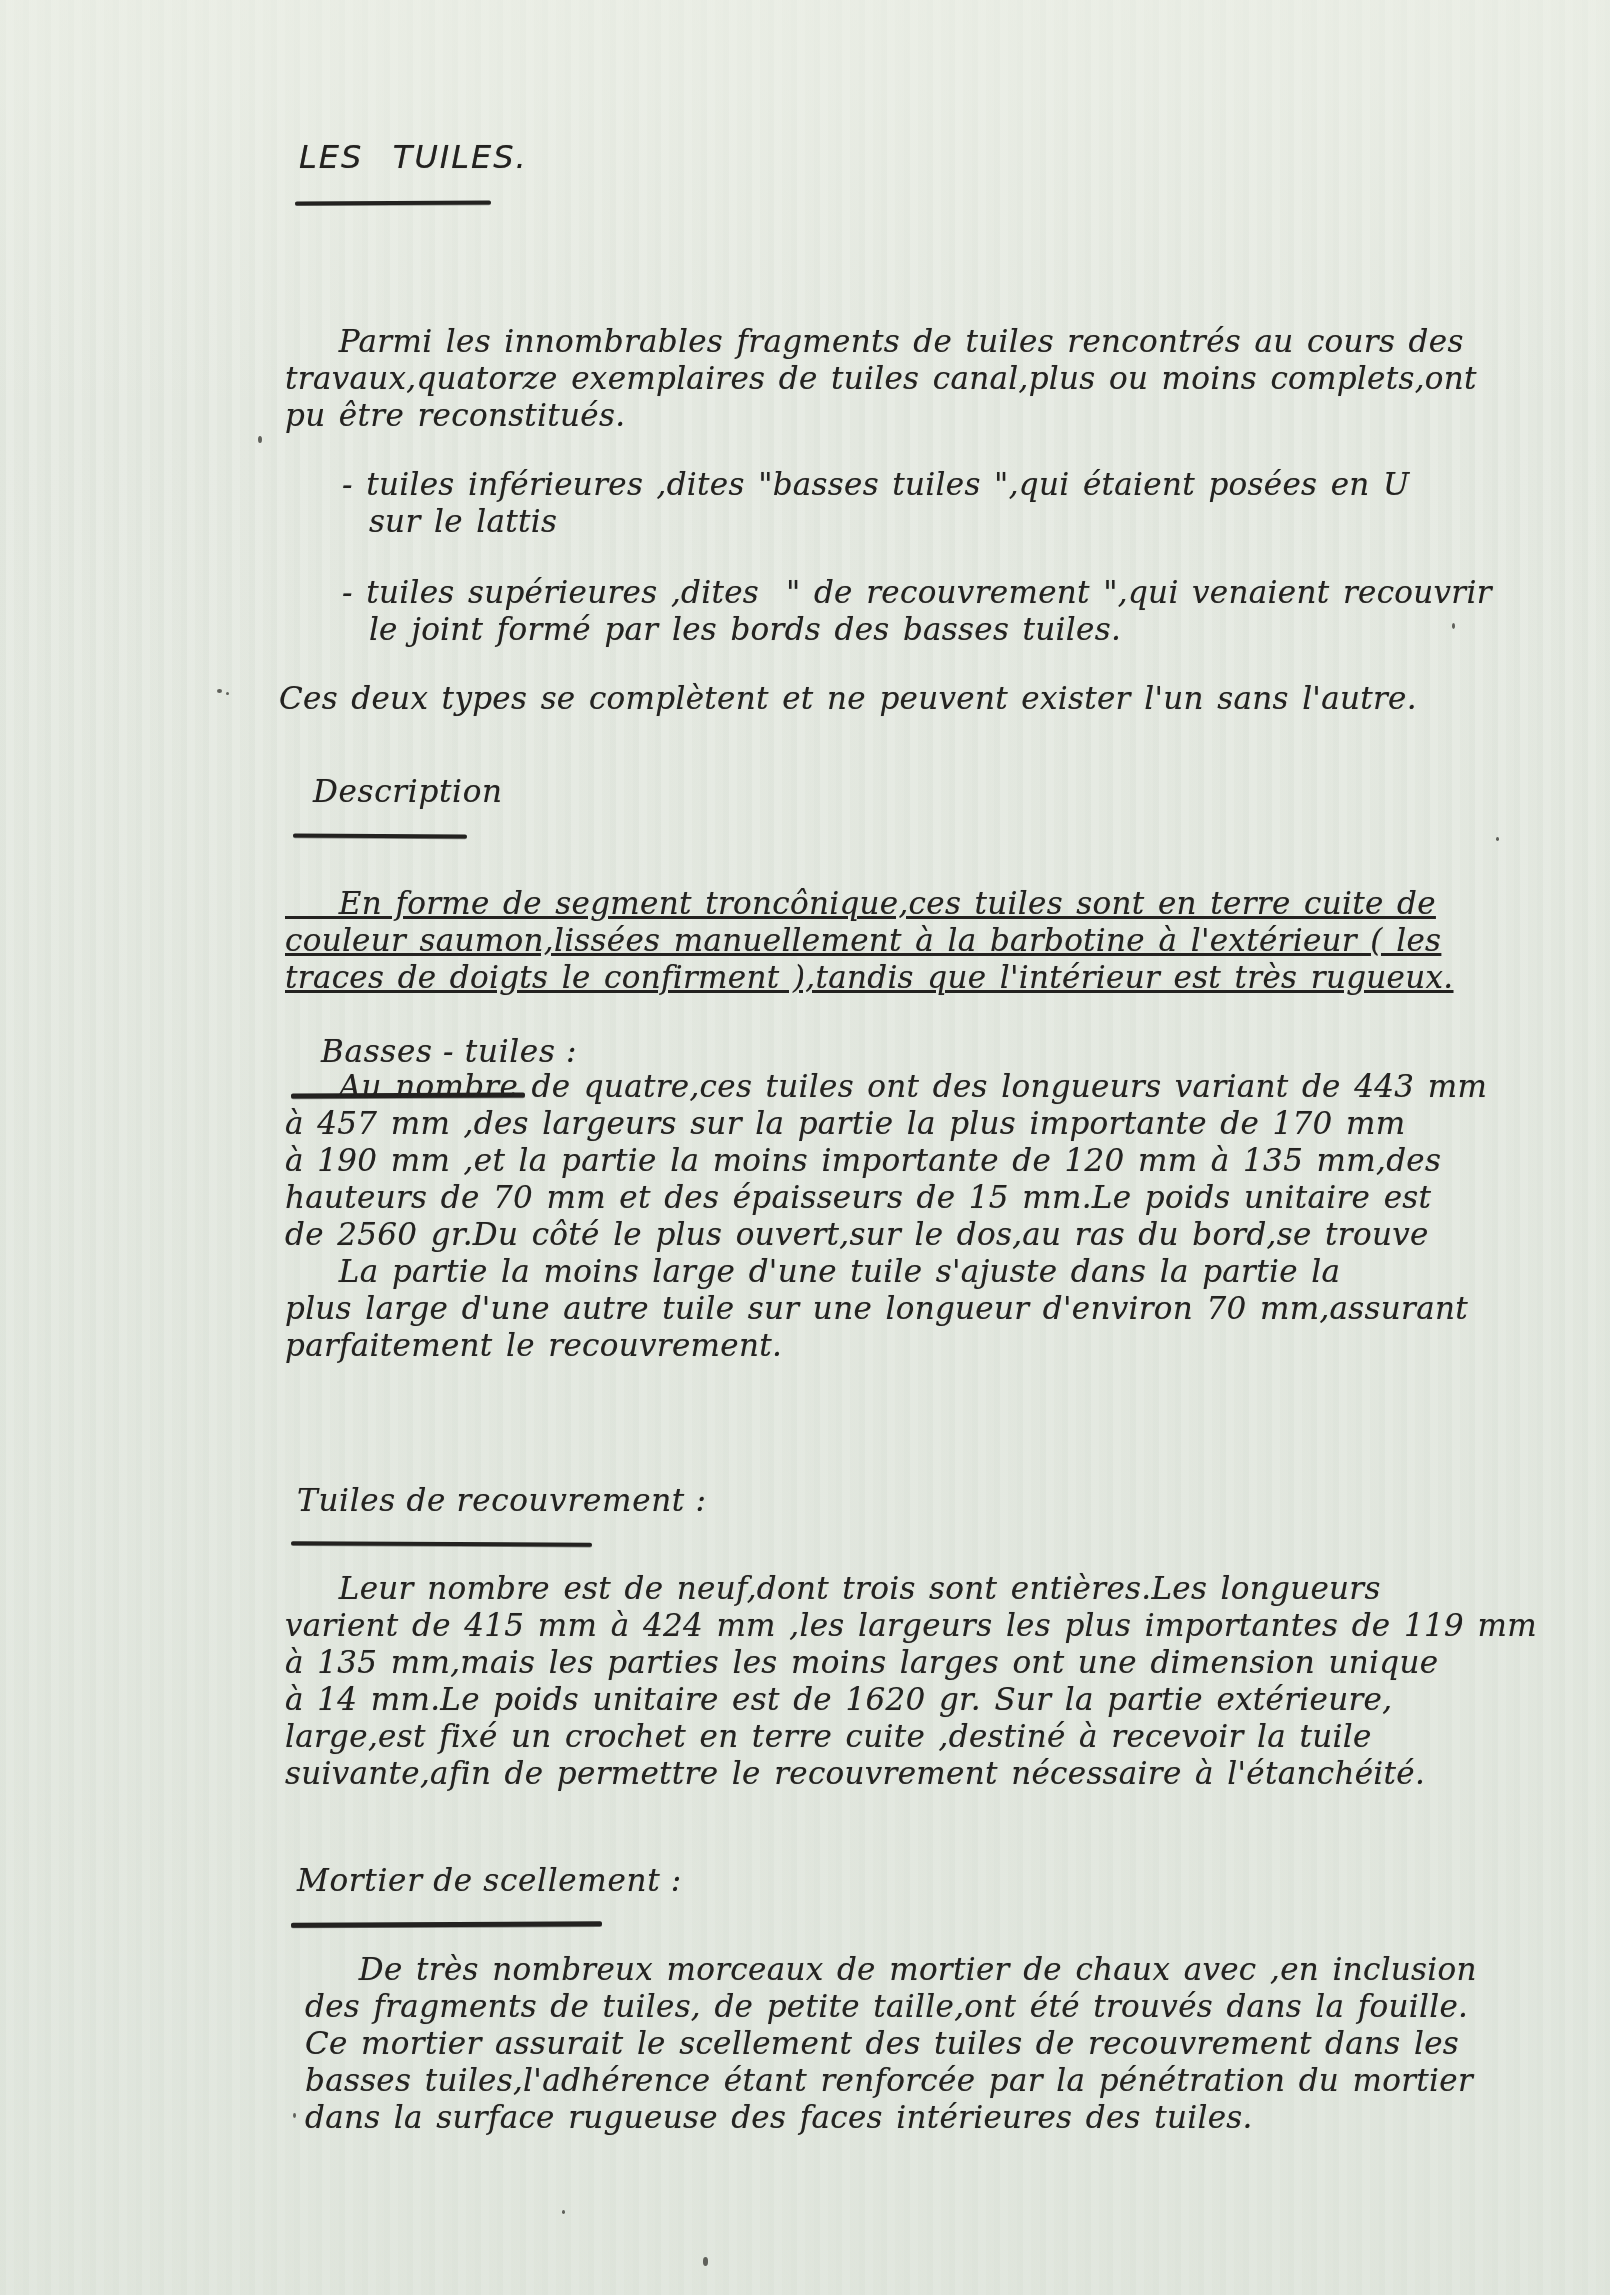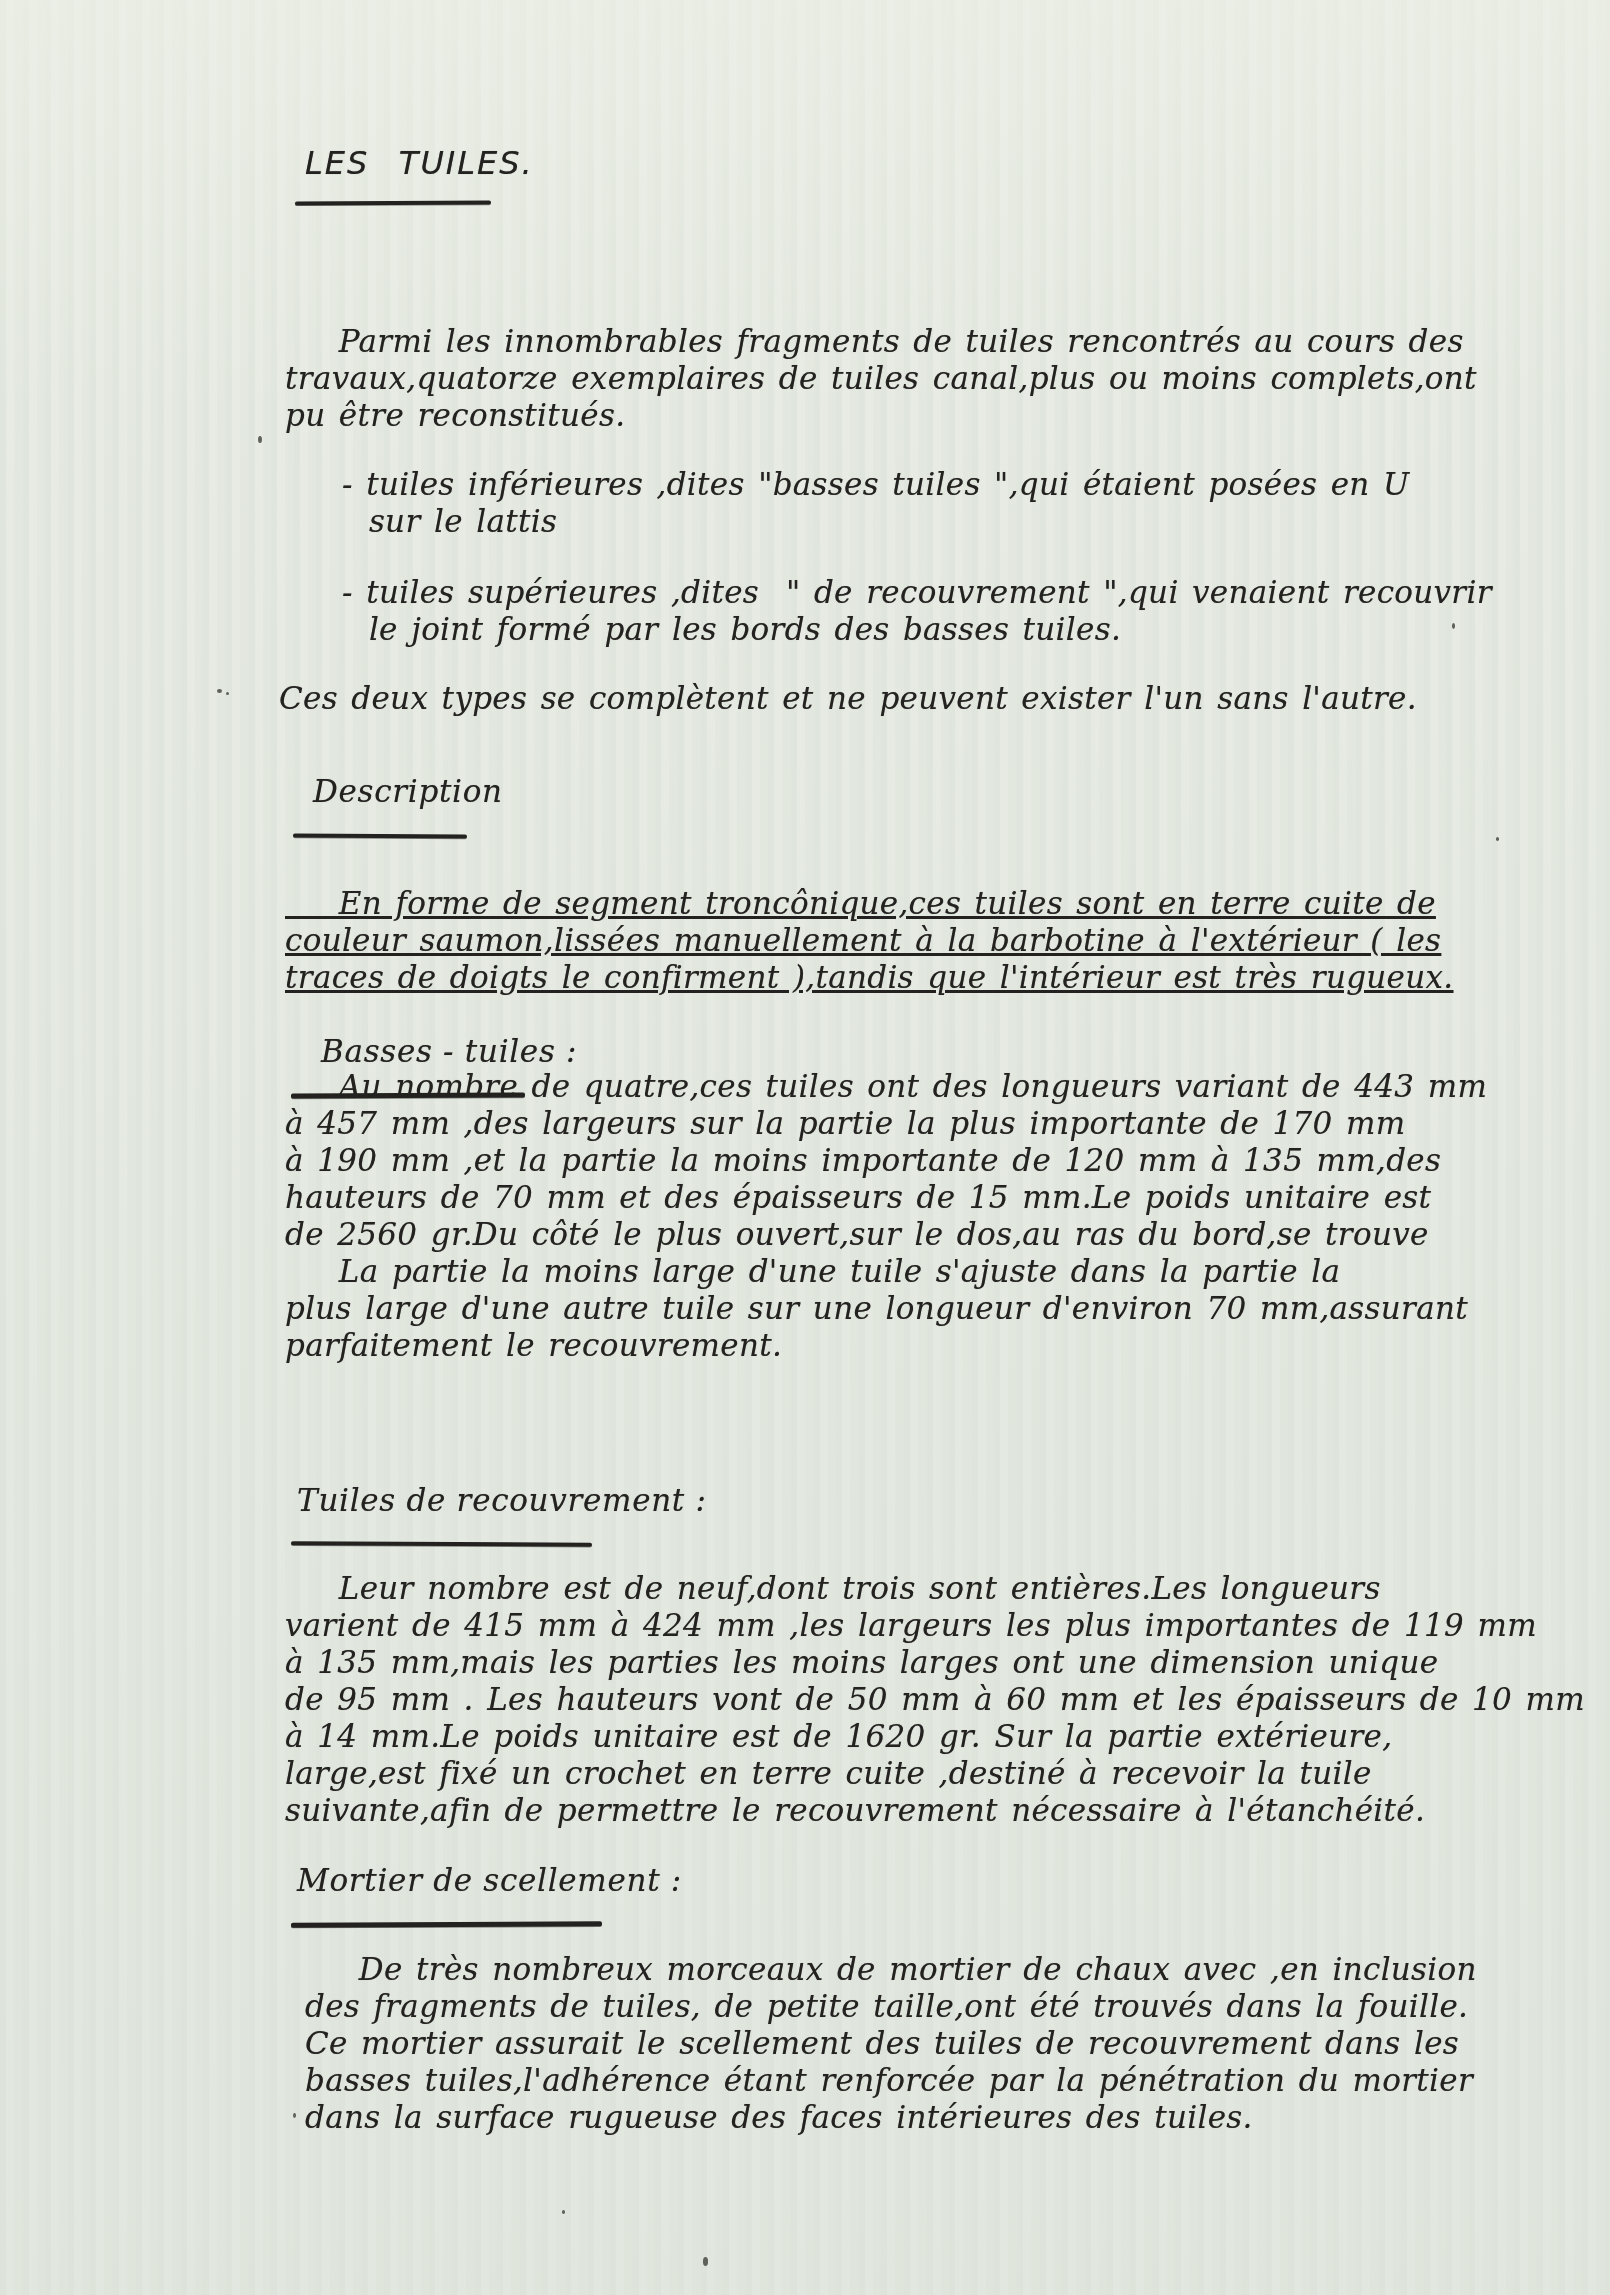--- a/index.html
+++ b/index.html
@@ -11,21 +11,21 @@
   .page {
     position: relative;
     width: 1611px; height: 2295px;
     overflow: hidden;
     background:
       linear-gradient(180deg, rgba(238,241,232,.55) 0%, rgba(222,229,219,.0) 18%, rgba(215,223,213,.35) 100%),
       repeating-linear-gradient(90deg, rgba(176,192,178,0.10) 0px, rgba(176,192,178,0.10) 6px, rgba(255,255,255,0.06) 6px, rgba(255,255,255,0.06) 14px, rgba(197,208,196,0.08) 14px, rgba(197,208,196,0.08) 22.6px),
       var(--paper, #e6eae2);
   }
   .title {
-    position: absolute; margin: 8px;
+    position: absolute; margin: 2px;
     font: italic 500 32px/37px "DejaVu Sans", sans-serif;
     letter-spacing: 2px; word-spacing: 17.3px;
     color: var(--ink, #232220);
     text-shadow: 0 0 0.7px rgba(25,25,22,.55);
   }
   .heading {
     position: absolute;
     font: italic 31px/37px "DejaVu Serif", serif;
     color: var(--ink, #232220);
     letter-spacing: 0.7px;
@@ -102,21 +102,20 @@
       <div class="tline">plus large d'une autre tuile sur une longueur d'environ 70 mm,assurant</div>
       <div class="tline">parfaitement le recouvrement.</div>
     </div>
 
   <div class="heading" style="left:297px; top:1482px;">Tuiles de recouvrement :</div>
   <div class="rule r2" style="left:291px; top:1542px; width:301px; height:4px;"></div>
   <div class="para" style="left:285px; top:1557px; padding-top:13.3px;">
       <div class="tline">    Leur nombre est de neuf,dont trois sont entières.Les longueurs</div>
       <div class="tline">varient de 415 mm à 424 mm ,les largeurs les plus importantes de 119 mm</div>
       <div class="tline">à 135 mm,mais les parties les moins larges ont une dimension unique</div>
-      <div class="tline">de 95 mm . Les hauteurs vont de 50 mm à 60 mm et les épaisseurs de 10 mm</div>
       <div class="tline">à 14 mm.Le poids unitaire est de 1620 gr. Sur la partie extérieure,</div>
       <div class="tline">large,est fixé un crochet en terre cuite ,destiné à recevoir la tuile</div>
       <div class="tline">suivante,afin de permettre le recouvrement nécessaire à l'étanchéité.</div>
     </div>
 
   <div class="heading" style="left:297px; top:1862px;">Mortier de scellement :</div>
   <div class="rule r1" style="left:291px; top:1922px; width:311px; height:4.7px;"></div>
   <div class="para" style="left:285px; top:1951px;margin-left:20px;">
       <div class="tline">    De très nombreux morceaux de mortier de chaux avec ,en inclusion</div>
       <div class="tline">des fragments de tuiles, de petite taille,ont été trouvés dans la fouille.</div>

